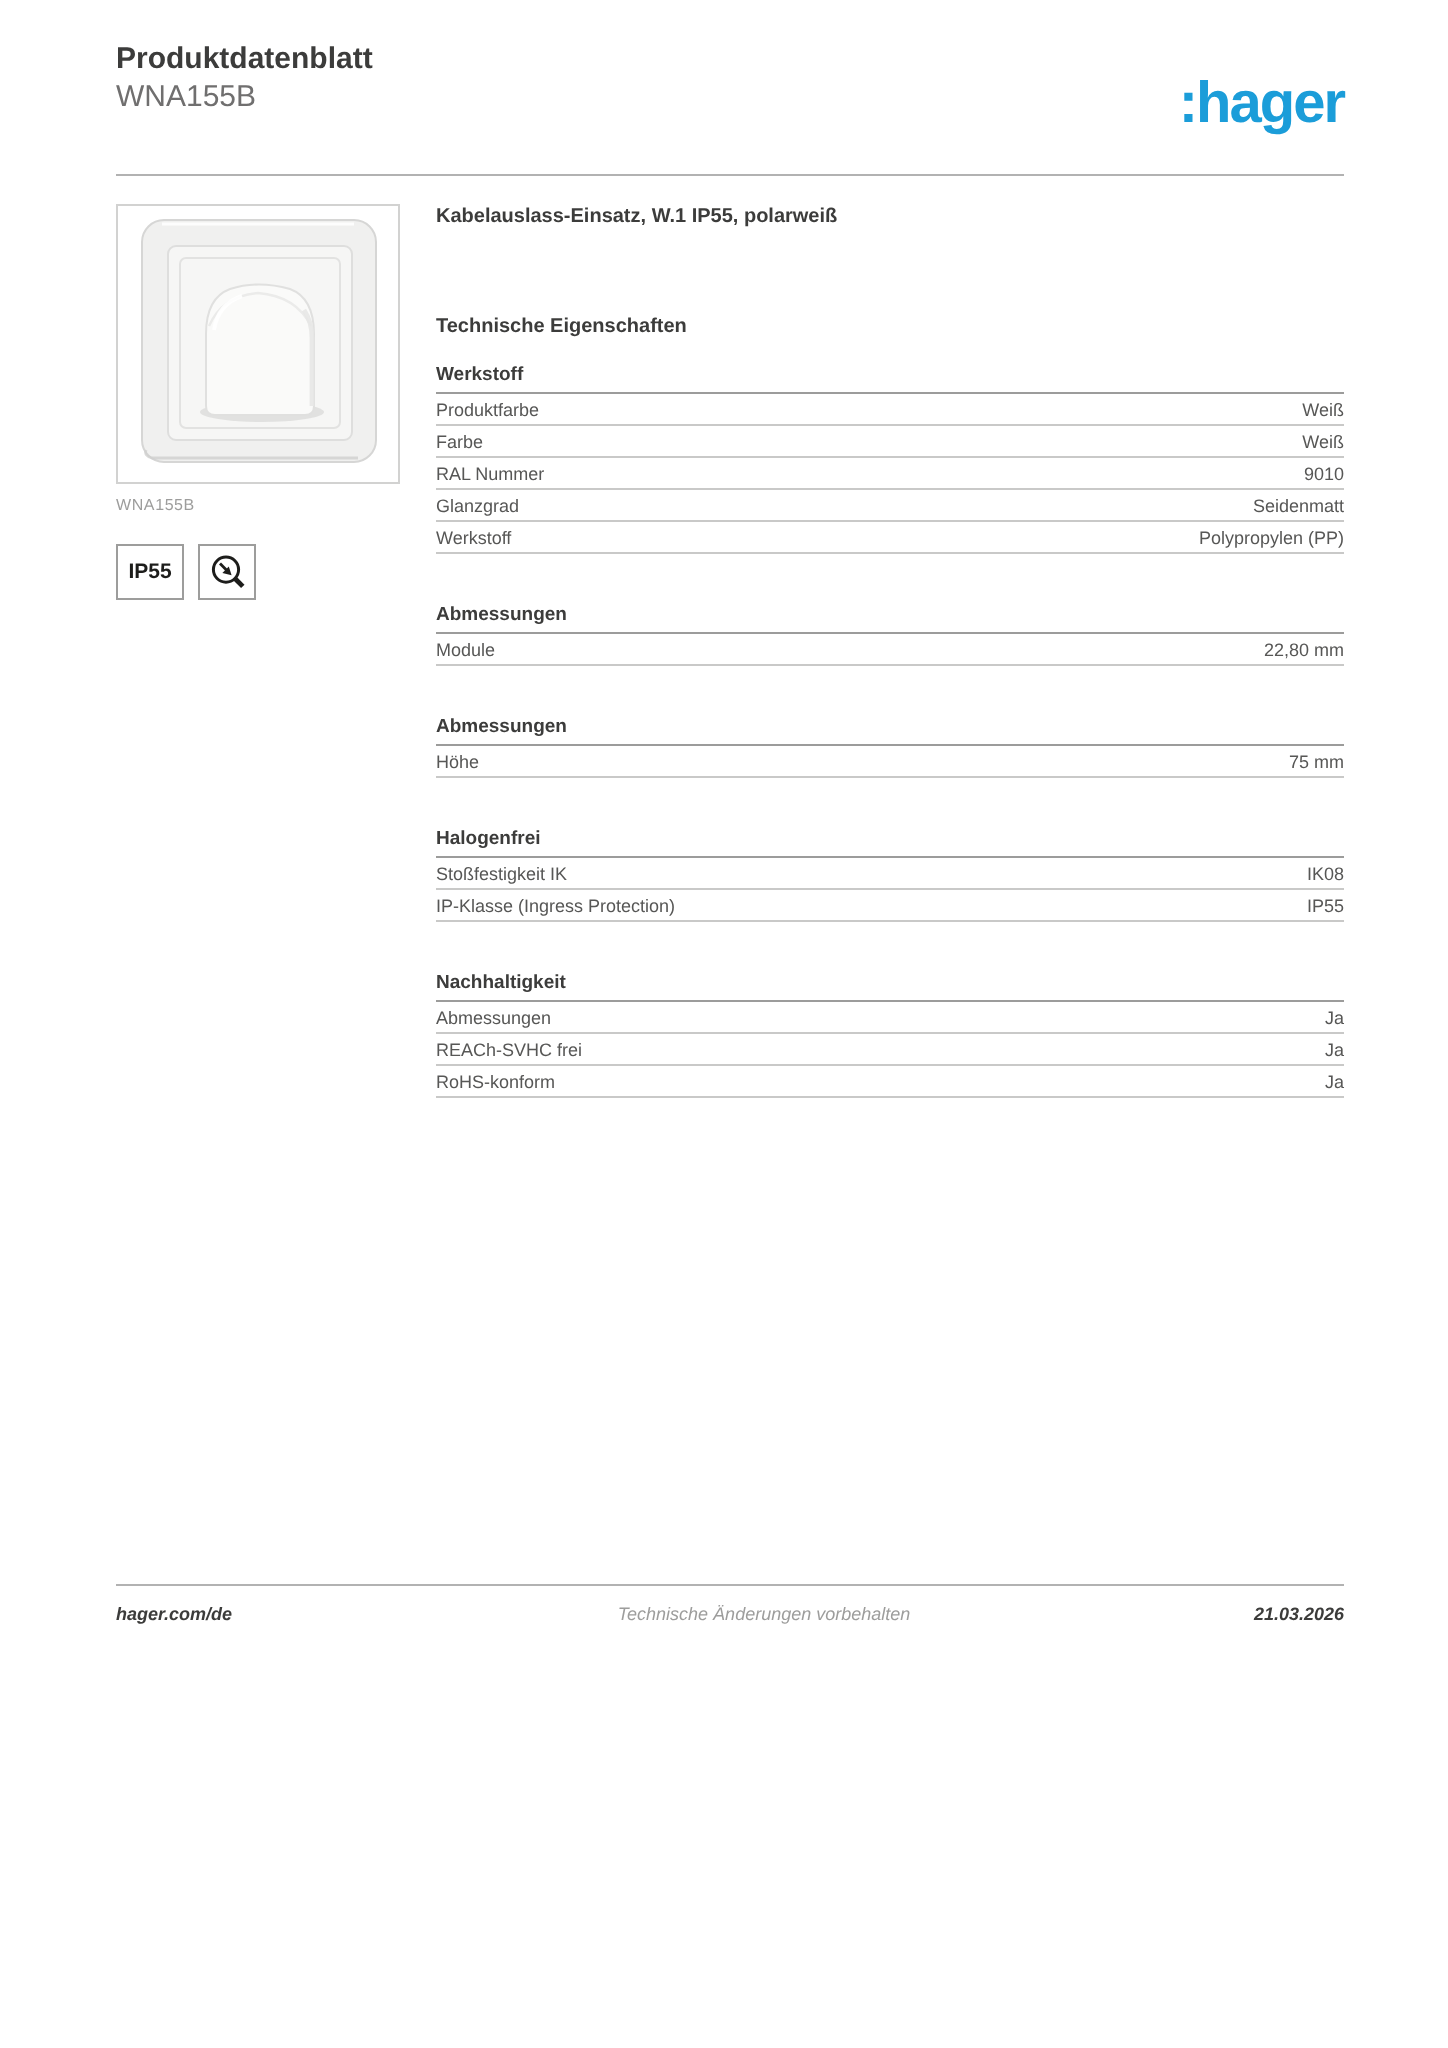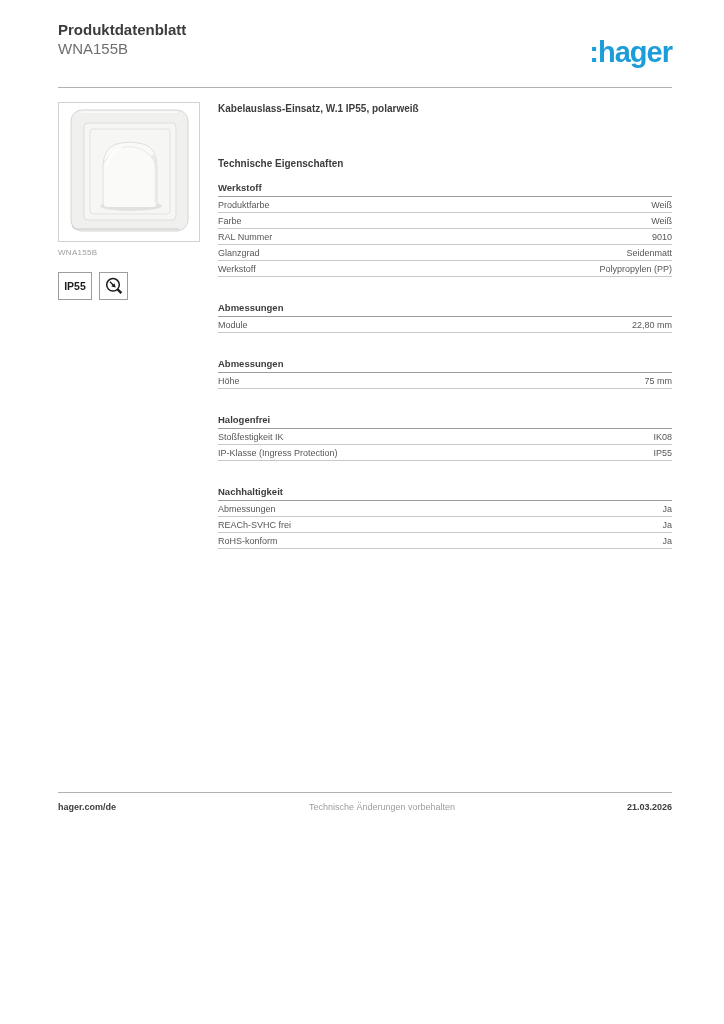--- a/index.html
+++ b/index.html
@@ -118,20 +118,21 @@
     position: absolute;
     left: 58px;
     right: 52px;
     bottom: 16px;
     border-top: 1px solid #b2b2b2;
     padding-top: 9px;
     font-size: 9px;
     display: flex;
     justify-content: space-between;
     align-items: baseline;
+    font-style: italic;
   }
   .footer-left { font-weight: bold; color: #3c3c3b; }
   .footer-center {
     position: absolute;
     left: 50%;
     transform: translateX(-50%);
     color: #9d9d9c;
     margin-left: 17px;
   }
   .footer-right { font-weight: bold; color: #3c3c3b; }

